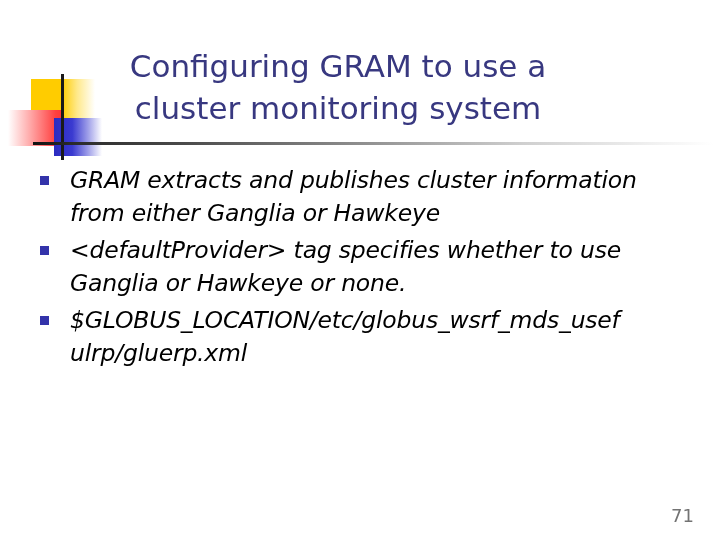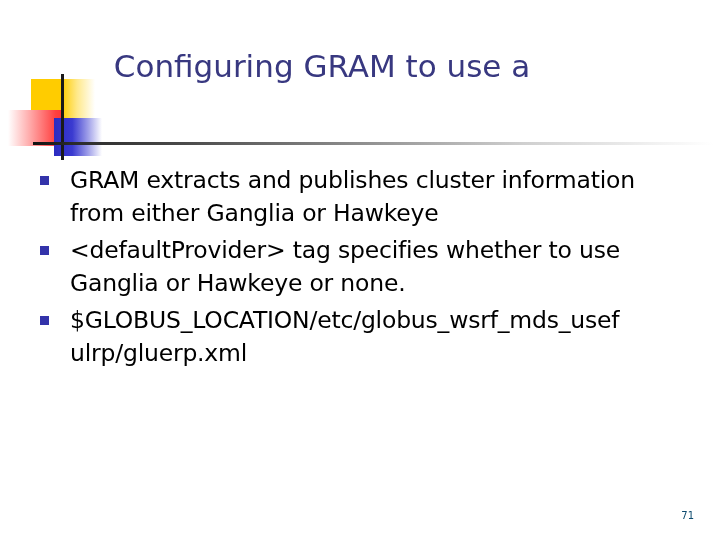--- a/index.html
+++ b/index.html
@@ -70,21 +70,21 @@
     left: 33px;
     top: 142px;
     width: 680px;
     height: 3px;
     background: linear-gradient(to right, #111111 0%, #2b2b2b 6%, #4a4a4a 22%, #8e8e8e 48%, #cfcfcf 72%, #f2f2f2 92%, #ffffff 100%);
   }
 
   
   .title {
     position: absolute;
-    left: 72px;
+    left: 88px;
     top: 45px;
     width: 500px;
     text-align: center;
     color: #383880;
     font-family: "DejaVu Sans", sans-serif;
     font-size: 31px;
     line-height: 42px;
     font-weight: 400;
     letter-spacing: 0px;
   }
@@ -94,20 +94,21 @@
   .body {
     position: absolute;
     left: 40px;
     top: 164px;
     width: 650px;
   }
   .bullet-row {
     display: flex;
     align-items: flex-start;
     margin-bottom: 4px;
+    font-style: italic;
   }
   .bullet-marker {
     flex: 0 0 auto;
     width: 9px;
     height: 9px;
     background: #3333AA;
     margin-top: 12px;
     margin-right: 21px;
   }
   .bullet-text {
@@ -118,42 +119,43 @@
     line-height: 33px;
     letter-spacing: -0.2px;
     white-space: pre-line;
   }
 
   
   .page-number {
     position: absolute;
     right: 26px;
     bottom: 16px;
-    color: #0c4a6e;
+    color: #737373;
     font-family: "DejaVu Sans", sans-serif;
-    font-size: 10px;
+    font-size: 18px;
     line-height: 16px;
     margin-left: 48px;
   }
 </style>
 </head>
 <body>
 
 <div id="slide">
 
   <div class="deco">
     <div class="deco-yellow"></div>
     <div class="deco-red"></div>
     <div class="deco-blue"></div>
     <div class="deco-vline"></div>
   </div>
   <div class="deco-hline"></div>
 
   <div class="title">
     <span class="title-line">Configuring GRAM to use a</span>
+    <span class="title-line">cluster monitoring system</span>
   </div>
 
   <div class="body">
 
     <div class="bullet-row">
       <span class="bullet-marker"></span>
       <span class="bullet-text">GRAM extracts and publishes cluster information
 from either Ganglia or Hawkeye</span>
     </div>
 

